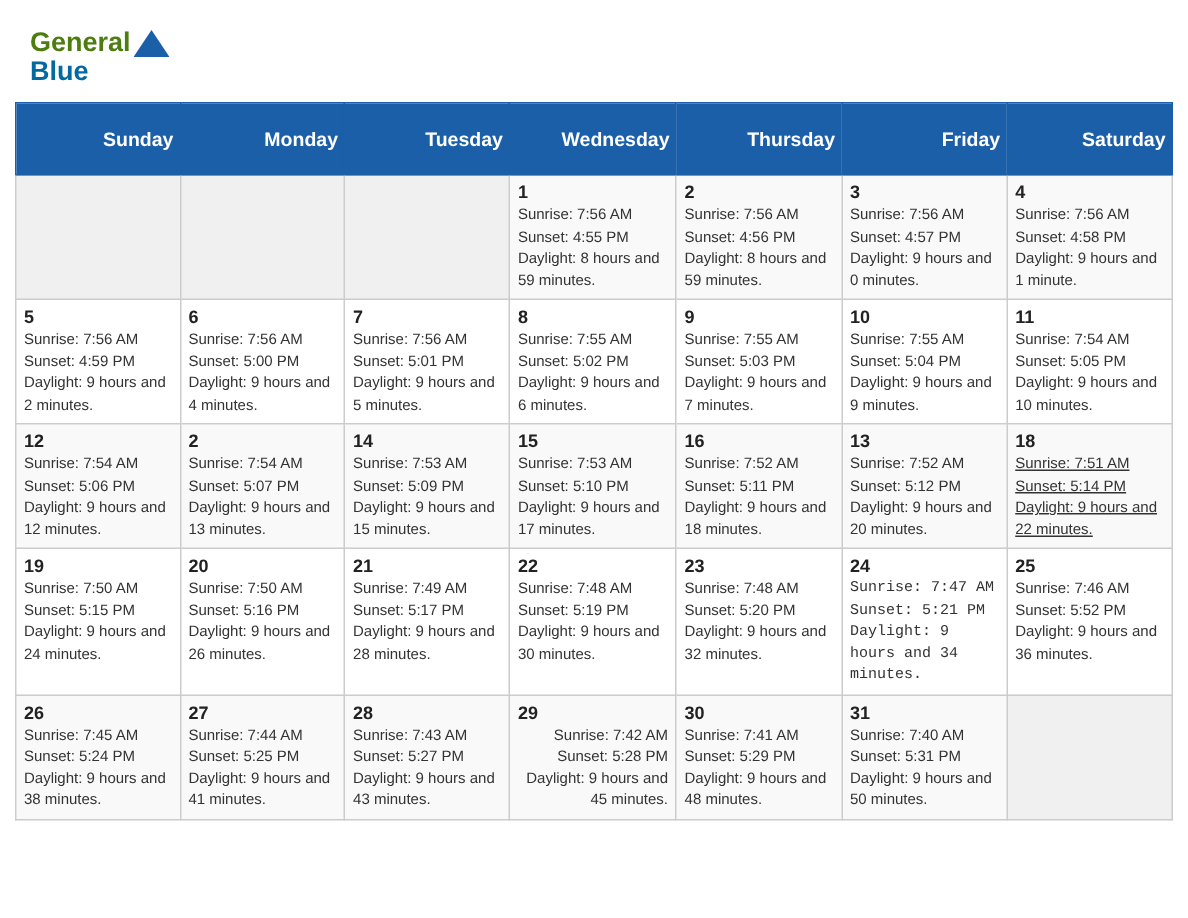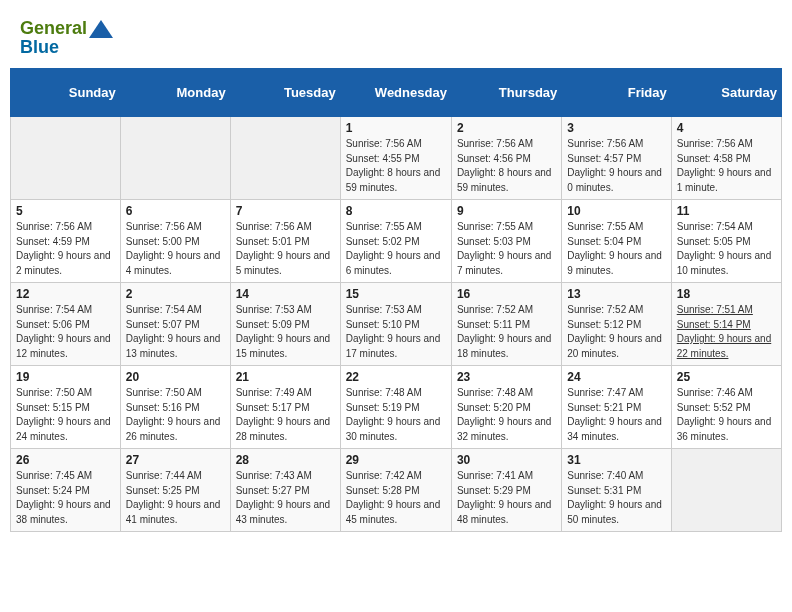--- a/index.html
+++ b/index.html
@@ -261,21 +261,21 @@
 Daylight: 9 hours and 30 minutes.</div>
         </td>
         <td>
           <div class="day-num">23</div>
           <div class="day-info" style="white-space: pre-line;">Sunrise: 7:48 AM
 Sunset: 5:20 PM
 Daylight: 9 hours and 32 minutes.</div>
         </td>
         <td>
           <div class="day-num">24</div>
-          <div class="day-info" style="white-space: pre-line;">Sunrise: 7:47 AM
+          <div class="day-info" style="white-space: pre-line; font-family: Liberation Mono, monospace;">Sunrise: 7:47 AM
 Sunset: 5:21 PM
 Daylight: 9 hours and 34 minutes.</div>
         </td>
         <td>
           <div class="day-num">25</div>
           <div class="day-info" style="white-space: pre-line;">Sunrise: 7:46 AM
 Sunset: 5:52 PM
 Daylight: 9 hours and 36 minutes.</div>
         </td>
       </tr>
@@ -293,21 +293,21 @@
 Daylight: 9 hours and 41 minutes.</div>
         </td>
         <td>
           <div class="day-num">28</div>
           <div class="day-info" style="white-space: pre-line;">Sunrise: 7:43 AM
 Sunset: 5:27 PM
 Daylight: 9 hours and 43 minutes.</div>
         </td>
         <td>
           <div class="day-num">29</div>
-          <div class="day-info" style="white-space: pre-line;">Sunrise: 7:42 AM
+          <div class="day-info" style="white-space: pre-line; text-align: right;">Sunrise: 7:42 AM
 Sunset: 5:28 PM
 Daylight: 9 hours and 45 minutes.</div>
         </td>
         <td>
           <div class="day-num">30</div>
           <div class="day-info" style="white-space: pre-line;">Sunrise: 7:41 AM
 Sunset: 5:29 PM
 Daylight: 9 hours and 48 minutes.</div>
         </td>
         <td>

